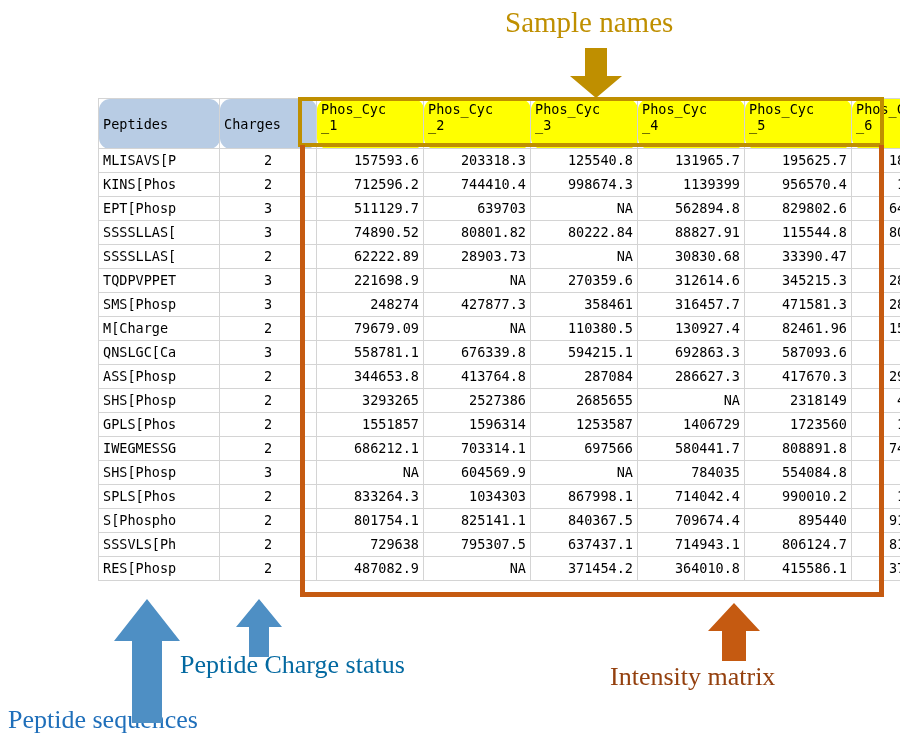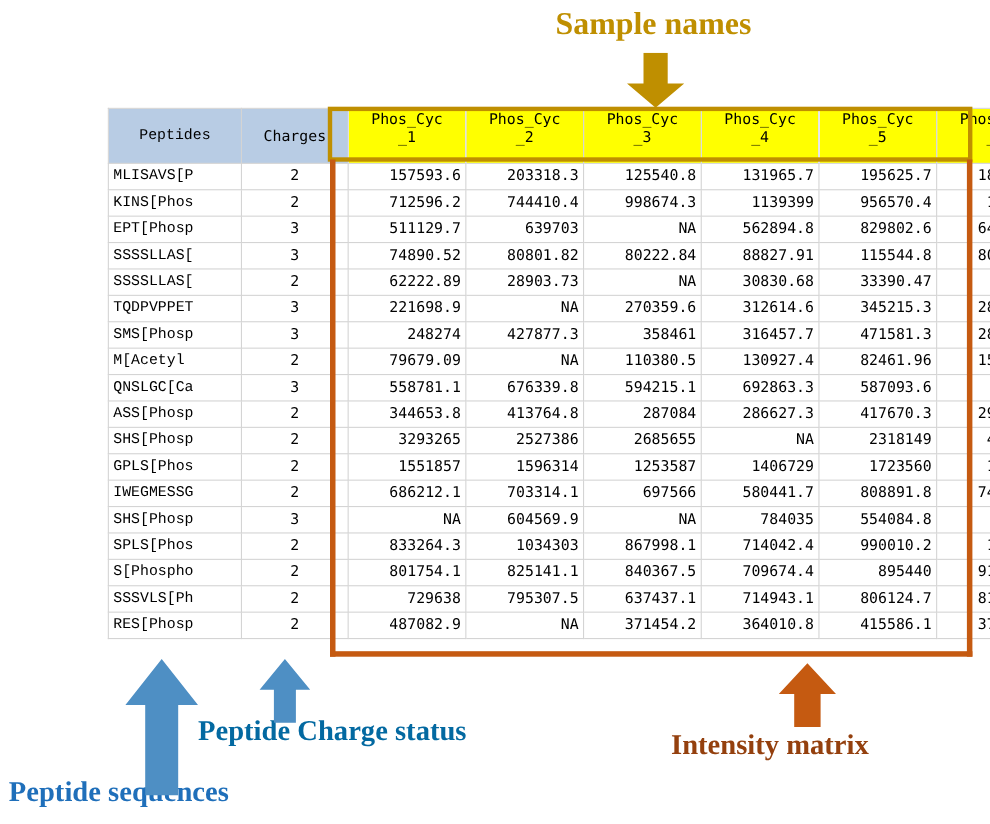--- a/index.html
+++ b/index.html
@@ -12,21 +12,21 @@
     background: #ffffff;
     font-family: "Liberation Sans", sans-serif;
     overflow: hidden;
     position: relative;
   }
 
   
   .anno-label {
     position: absolute;
     font-family: "Liberation Serif", serif;
-    font-weight: bold;
+    font-weight: normal;
     white-space: nowrap;
   }
   #label-sample-names {
     left: 505px;
     top: 6px;
     font-size: 29px;
     color: #bf8f00;
   }
   #label-peptide-charge {
     left: 180px;
@@ -68,35 +68,36 @@
     border: 1px solid #d4d4d4;
     padding: 0 4px;
     height: 23px;
     line-height: 23px;
     overflow: hidden;
     white-space: nowrap;
     font-weight: normal;
   }
   #sheet thead th {
     background: #b8cce4;
-    text-align: center;
+    text-align: left;
     height: 46px;
     line-height: 46px;
     vertical-align: middle;
+    border-radius: 11px;
   }
   #sheet thead th.sample-head {
     background: #ffff00;
     line-height: 1.15;
     height: 46px;
     vertical-align: top;
     padding-top: 3px;
     white-space: normal;
     word-break: break-all;
   }
-  .col-pep   { width: 112px; text-align: left; font-family: Liberation Mono, monospace; }
+  .col-pep   { width: 112px; text-align: left; }
   .col-chg   { width: 88px;  text-align: center; }
   .col-val   { width: 98px;  text-align: right; }
   td.na      { text-align: right; }
 
   
   #frame-samples {
     position: absolute;
     left: 298px;
     top: 97px;
     width: 586px;
@@ -216,21 +217,21 @@
         <td class="col-pep">SMS[Phosp</td>
         <td class="col-chg">3</td>
         <td class="col-val">248274</td>
         <td class="col-val">427877.3</td>
         <td class="col-val">358461</td>
         <td class="col-val">316457.7</td>
         <td class="col-val">471581.3</td>
         <td class="col-val">285275.5</td>
       </tr>
       <tr>
-        <td class="col-pep">M[Acetyl</td>
+        <td class="col-pep">M[Charge</td>
         <td class="col-chg">2</td>
         <td class="col-val">79679.09</td>
         <td class="col-val na">NA</td>
         <td class="col-val">110380.5</td>
         <td class="col-val">130927.4</td>
         <td class="col-val">82461.96</td>
         <td class="col-val">155724.4</td>
       </tr>
       <tr>
         <td class="col-pep">QNSLGC[Ca</td>

